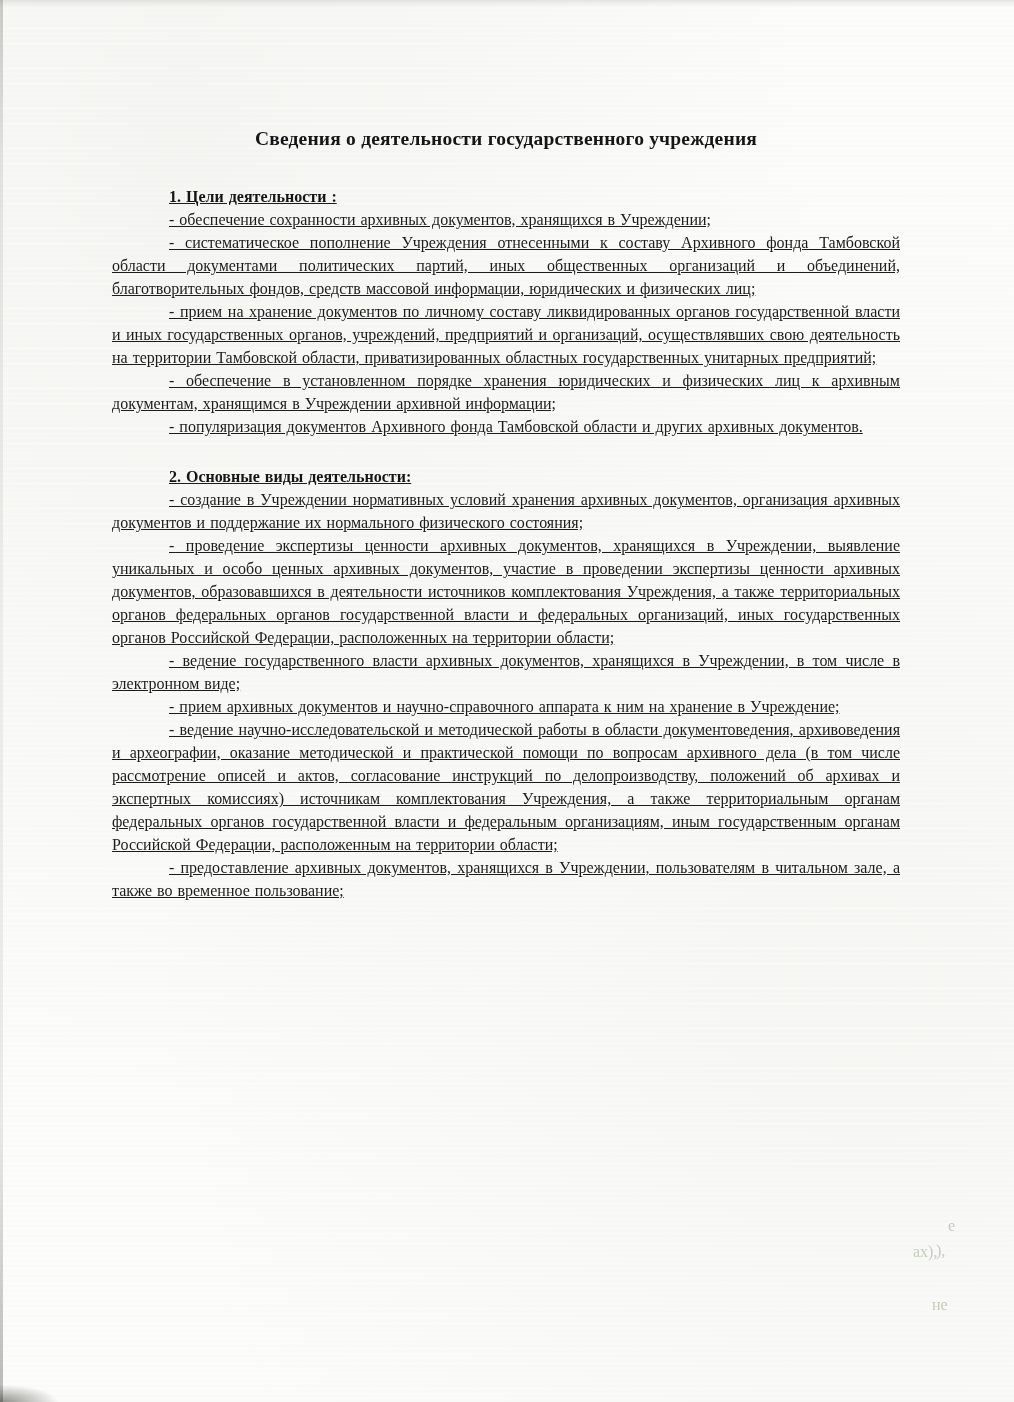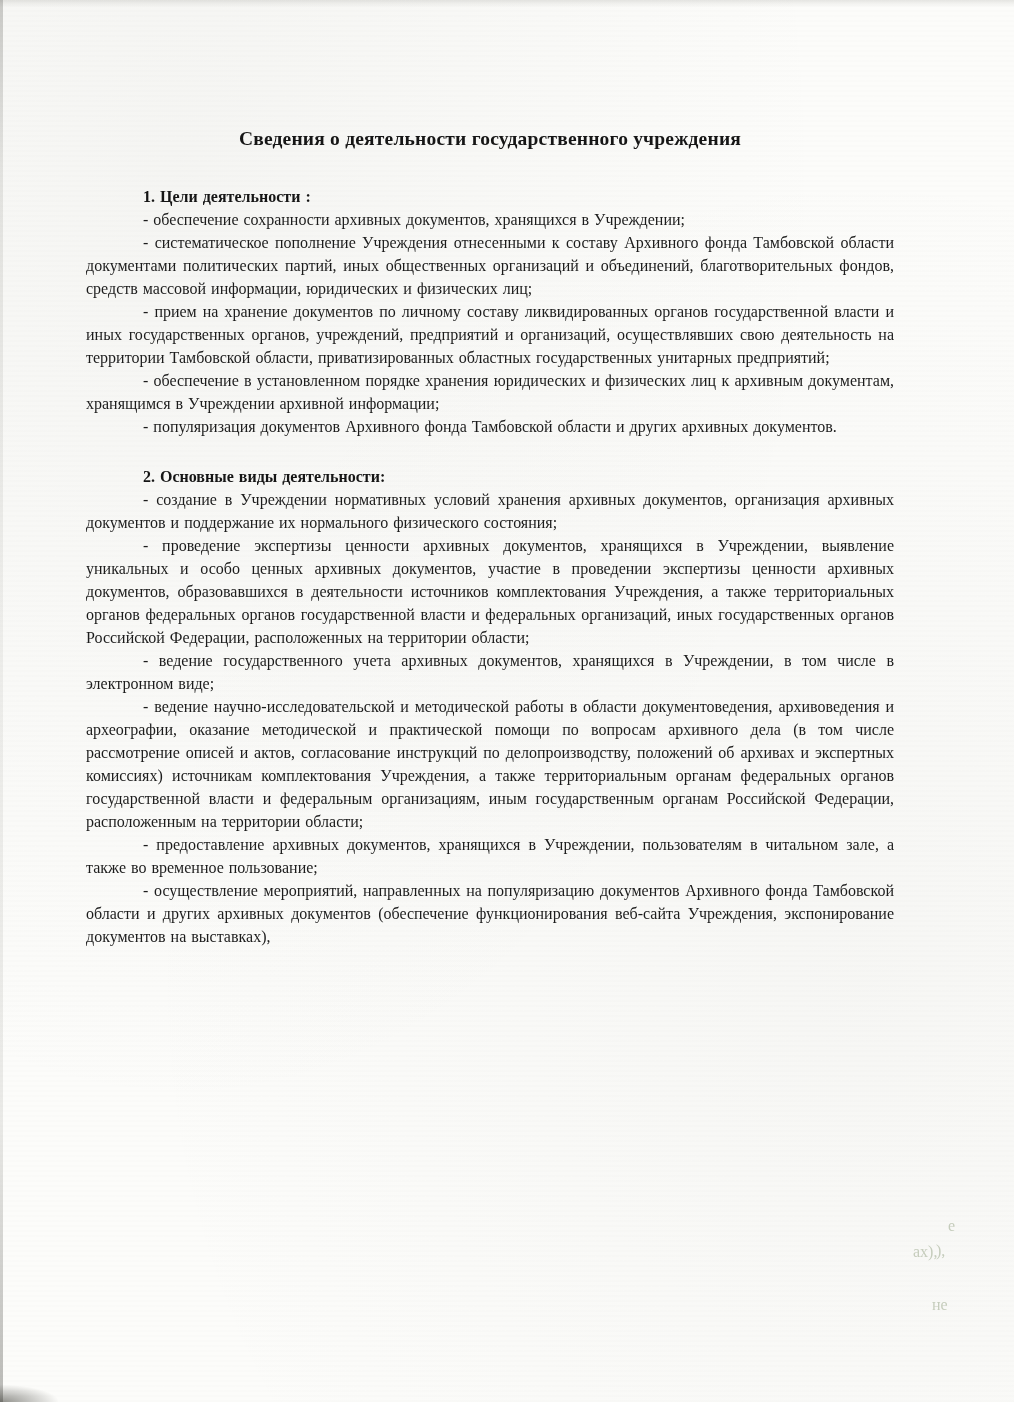--- a/index.html
+++ b/index.html
@@ -11,21 +11,21 @@
     background-image:
       radial-gradient(ellipse at 18% 12%, rgba(110,110,100,0.05), transparent 55%),
       radial-gradient(ellipse at 85% 70%, rgba(110,110,100,0.04), transparent 60%),
       repeating-linear-gradient(0deg, rgba(0,0,0,0.008) 0 2px, transparent 2px 5px);
     overflow: hidden;
     font-family: "Liberation Serif", "DejaVu Serif", serif;
     color: #1c1c1c;
   }
   .content {
     position: absolute;
-    left: 84px;
+    left: 100px;
     top: 126px;
     width: 812px;
   }
   .doc-title {
     margin: 0 0 34px 0;
     text-align: center;
     font-weight: bold;
     font-size: 19.5px;
     line-height: 25px;
     letter-spacing: 0.2px;
@@ -36,21 +36,21 @@
     font-size: 16px;
     line-height: 23px;
     text-align: justify;
     text-indent: 57px;
     word-spacing: 1px;
   }
   .section-heading {
     font-weight: bold;
     color: #151515;
   }
-  .section { margin: 2px; }
+  .section { margin: 12px; text-decoration: underline; }
   .section + .section .section-heading { margin-top: 27px; }
   
   .edge-left {
     position: absolute; left: 0; top: 0; width: 3px; height: 100%;
     background: linear-gradient(180deg,
       rgba(95,95,90,0.30) 0%,
       rgba(120,120,112,0.16) 12%,
       rgba(130,130,122,0.10) 45%,
       rgba(120,120,112,0.14) 80%,
       rgba(75,75,70,0.38) 100%);
@@ -96,24 +96,24 @@
           <p class="para">- обеспечение в установленном порядке хранения юридических и физических лиц к архивным документам, хранящимся в Учреждении архивной информации;</p>
           <p class="para">- популяризация документов Архивного фонда Тамбовской области и других архивных документов.</p>
         </div>
     </div>
 
     <div class="section">
       <p class="para section-heading">2. Основные виды деятельности:</p>
       <div>
           <p class="para">- создание в Учреждении нормативных условий хранения архивных документов, организация архивных документов и поддержание их нормального физического состояния;</p>
           <p class="para">- проведение экспертизы ценности архивных документов, хранящихся в Учреждении, выявление уникальных и особо ценных архивных документов, участие в проведении экспертизы ценности архивных документов, образовавшихся в деятельности источников комплектования Учреждения, а также территориальных органов федеральных органов государственной власти и федеральных организаций, иных государственных органов Российской Федерации, расположенных на территории области;</p>
-          <p class="para">- ведение государственного учета архивных документов, хранящихся в Учреждении, в том числе в электронном виде;</p>
+          <p class="para">- ведение государственного власти архивных документов, хранящихся в Учреждении, в том числе в электронном виде;</p>
+          <p class="para">- прием архивных документов и научно-справочного аппарата к ним на хранение в Учреждение;</p>
           <p class="para">- ведение научно-исследовательской и методической работы в области документоведения, архивоведения и археографии, оказание методической и практической помощи по вопросам архивного дела (в том числе рассмотрение описей и актов, согласование инструкций по делопроизводству, положений об архивах и экспертных комиссиях) источникам комплектования Учреждения, а также территориальным органам федеральных органов государственной власти и федеральным организациям, иным государственным органам Российской Федерации, расположенным на территории области;</p>
           <p class="para">- предоставление архивных документов, хранящихся в Учреждении, пользователям в читальном зале, а также во временное пользование;</p>
-          <p class="para">- осуществление мероприятий, направленных на популяризацию документов Архивного фонда Тамбовской области и других архивных документов (обеспечение функционирования веб-сайта Учреждения, экспонирование документов на выставках),</p>
         </div>
     </div>
   </div>
 
   <div>
       <span class="ghost" style="left: 948px; top: 1214px;">е</span>
       <span class="ghost" style="left: 936px; top: 1239px;">),</span>
       <span class="ghost" style="left: 932px; top: 1293px;">не</span>
       <span class="ghost" style="left: 913px; top: 1240px;">ах),</span>
     </div>

